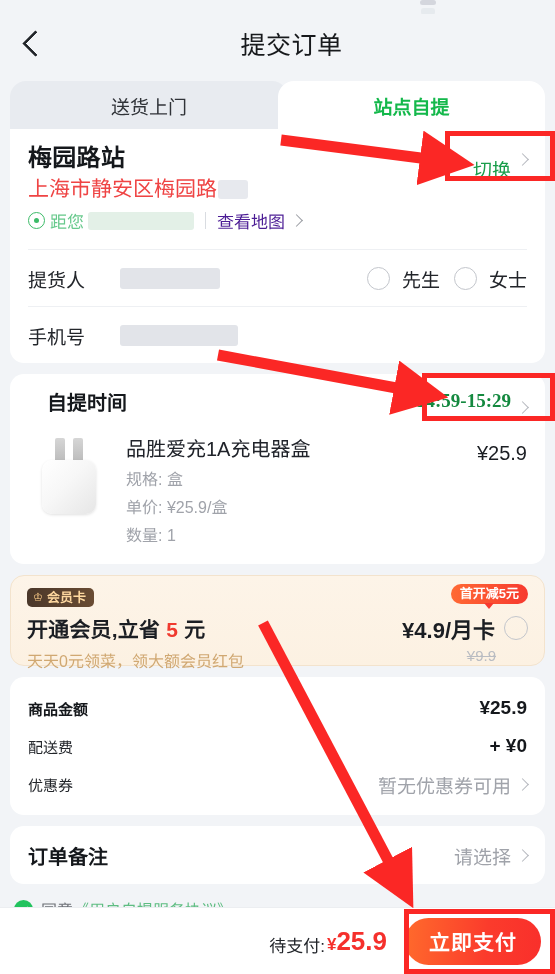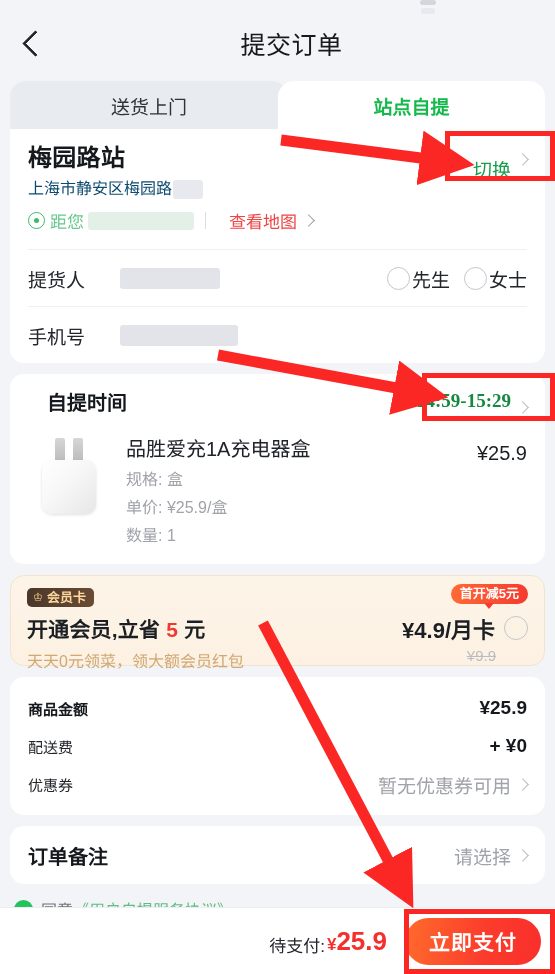--- a/index.html
+++ b/index.html
@@ -141,22 +141,22 @@
     position: relative;
   }
   .station-name {
     font-size: 24px;
     font-weight: 700;
     color: #15181c;
     letter-spacing: .3px;
     line-height: 30px;
   }
   .station-addr {
-    font-size: 16px;
-    color: #0c4a6e;
+    font-size: 21px;
+    color: #ef4444;
     margin-top: 5px;
     line-height: 22px;
     display: flex;
     align-items: center;
   }
   .redact {
     display: inline-block;
     background: #e2e4e9;
     border-radius: 3px;
     vertical-align: middle;
@@ -190,26 +190,25 @@
   }
   .dist-label { color: #67c98c; }
   .redact-dist { width: 106px; height: 18px; margin-left: 4px; background: #e3f0e7; }
   .meta-sep {
     width: 1px;
     height: 17px;
     background: #d9dce1;
     margin: 0 11px;
   }
   .map-link {
-    color: #ef4444;
+    color: #4c1d95;
     font-size: 17px;
     cursor: pointer;
     display: flex;
     align-items: center;
-    margin-left: 12px;
   }
   .switch-btn {
     position: absolute;
     right: 18px;
     top: 26px;
     display: flex;
     align-items: flex-start;
     color: #1a9e4b;
     font-size: 19px;
     font-weight: 400;
@@ -251,21 +250,21 @@
   .gender-group {
     position: absolute;
     right: 18px;
     display: flex;
     align-items: center;
     gap: 14px;
   }
   .radio-item {
     display: flex;
     align-items: center;
-    gap: 2px;
+    gap: 12px;
     cursor: pointer;
   }
   .radio {
     width: 21px;
     height: 21px;
     border-radius: 50%;
     border: 1.6px solid #c3c6cc;
     flex: none;
   }
   .radio-label {

